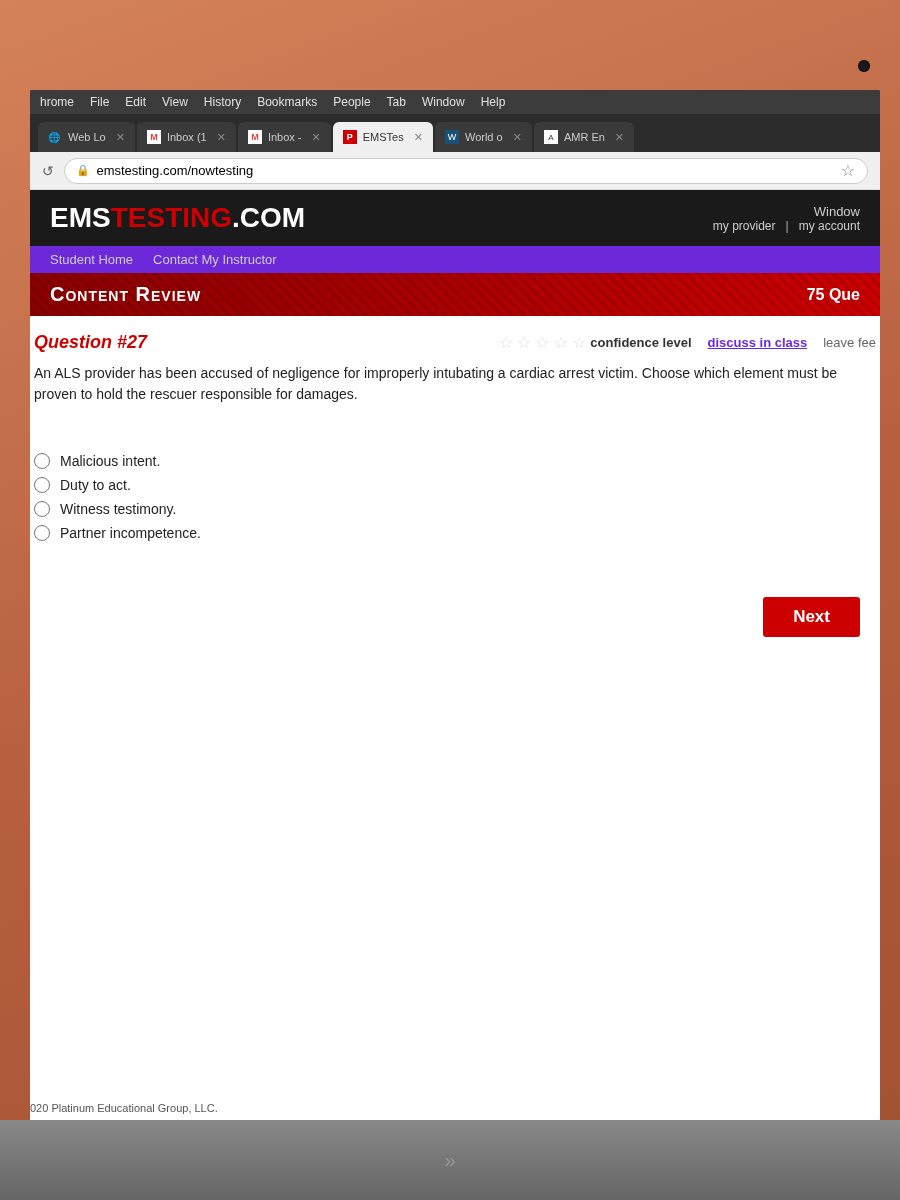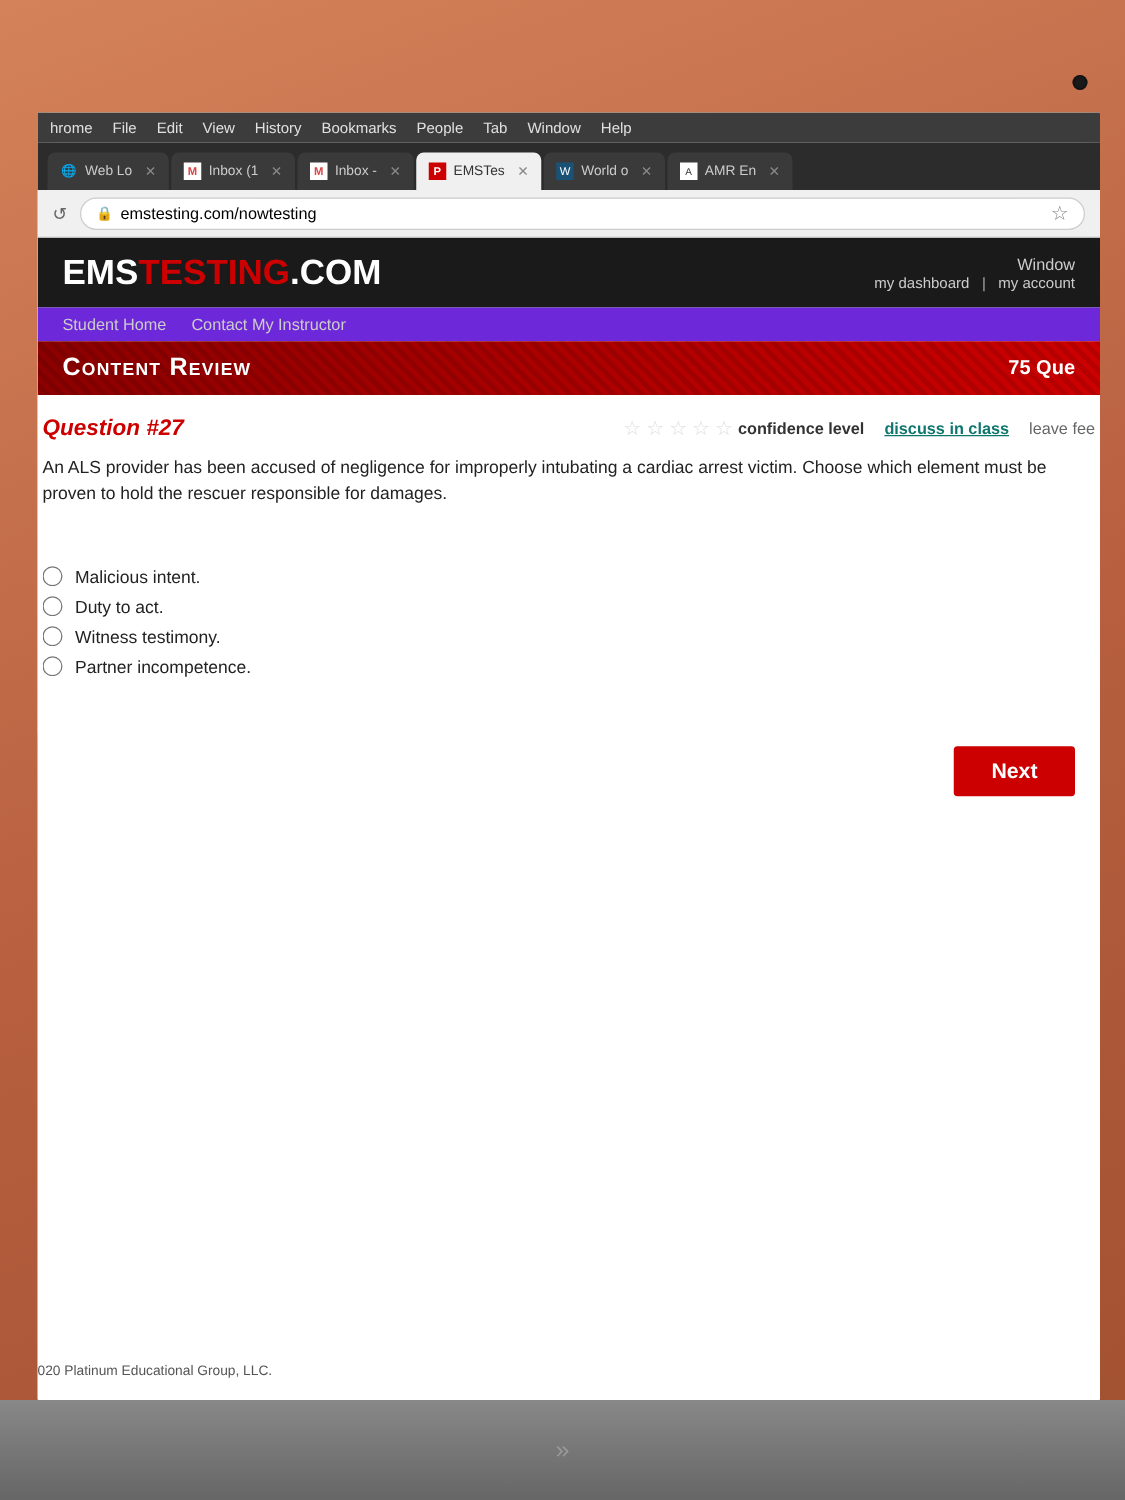--- a/index.html
+++ b/index.html
@@ -238,21 +238,21 @@
       gap: 4px;
     }
     .star { color: #ddd; font-size: 16px; }
     .confidence-label {
       font-size: 13px;
       color: #333;
       font-weight: bold;
     }
     .discuss-link {
       font-size: 13px;
-      color: #0f766e;
+      color: #6d28d9;
       font-weight: bold;
       text-decoration: underline;
       cursor: pointer;
     }
     .leave-feedback {
       font-size: 13px;
       color: #666;
     }
 
     .question-text {
@@ -297,21 +297,21 @@
       padding: 10px 30px;
       font-size: 17px;
       font-weight: bold;
       cursor: pointer;
       border-radius: 3px;
     }
 
     
     .site-footer {
       position: absolute;
-      bottom: 97px;
+      bottom: 86px;
       left: 30px;
       font-size: 11px;
       color: #555;
       margin-top: 16px;
     }
 
     
     .taskbar-area {
       position: absolute;
       bottom: 0;
@@ -406,21 +406,21 @@
 
   <div class="website-content">
 
     <div class="site-header">
       <div class="site-logo">
         <span class="ems">EMS</span><span class="testing">TESTING</span><span class="com">.COM</span>
       </div>
       <div class="header-right">
         <div>Window</div>
         <div class="header-links">
-          <a>my dashboard</a>
+          <a>my provider</a>
           <span>|</span>
           <a>my account</a>
         </div>
       </div>
     </div>
 
     <div class="site-nav">
       <a>Student Home</a>
       <a>Contact My Instructor</a>
     </div>

